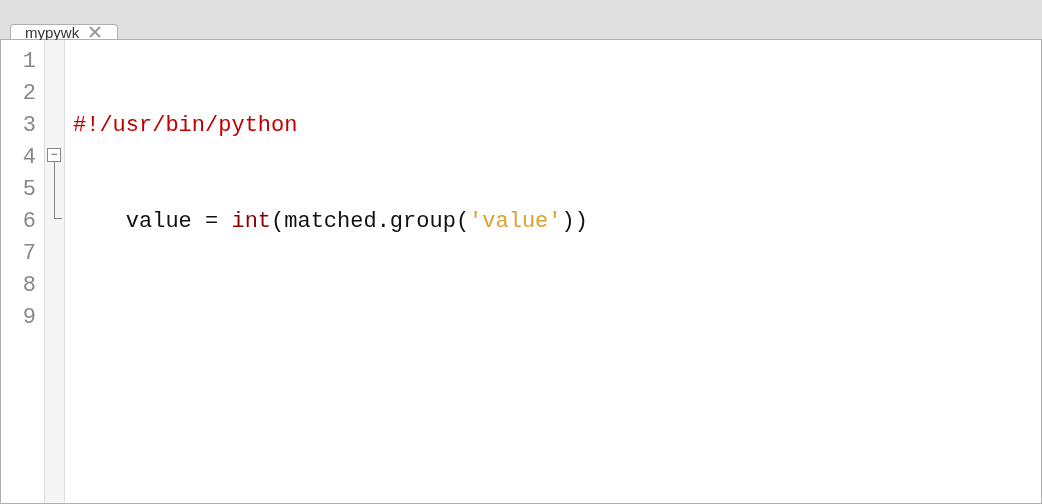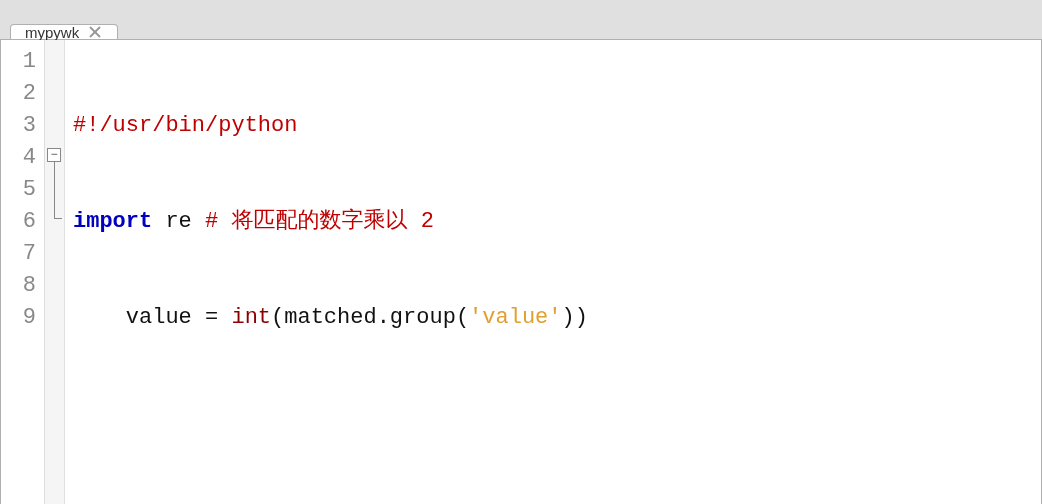--- a/index.html
+++ b/index.html
@@ -156,21 +156,20 @@
     </div>
 
     <div class="fold-gutter">
       <div class="fold-marker" style="top:108px;">−</div>
       <div class="fold-line" style="top:122px; height:56px;"></div>
       <div class="fold-end" style="top:178px;"></div>
     </div>
 
     <div class="code-area">
       <div class="code-line"><span class="tok-comment">#!/usr/bin/python</span></div>
-      <div class="code-line"><span class="tok-keyword">import</span><span class="tok-default"> re </span><span class="tok-comment"># 将匹配的数字乘以 2</span></div>
       <div class="code-line"><span class="tok-default">    </span><span class="tok-default">value = </span><span class="tok-builtin">int</span><span class="tok-default">(matched.group(</span><span class="tok-string">'value'</span><span class="tok-default">))</span></div>
       
       
       
       
     </div>
 
   </div>
 
 </div>

